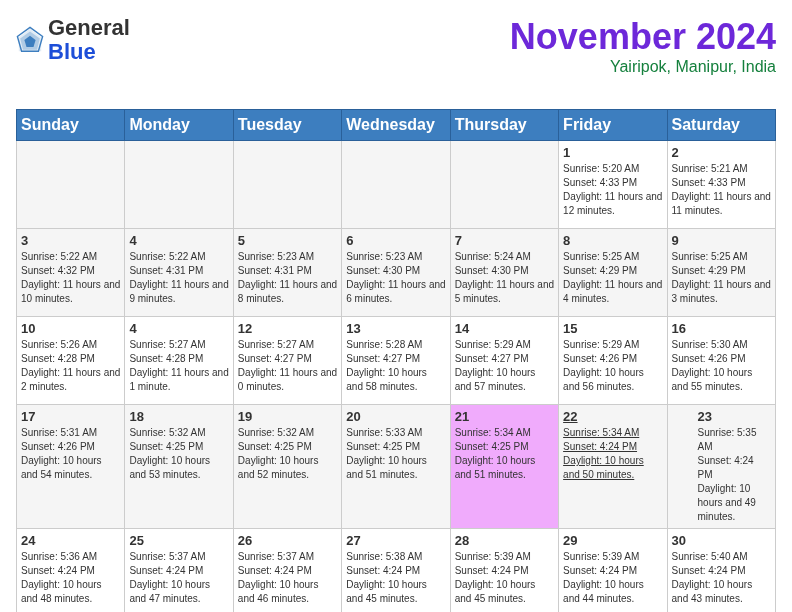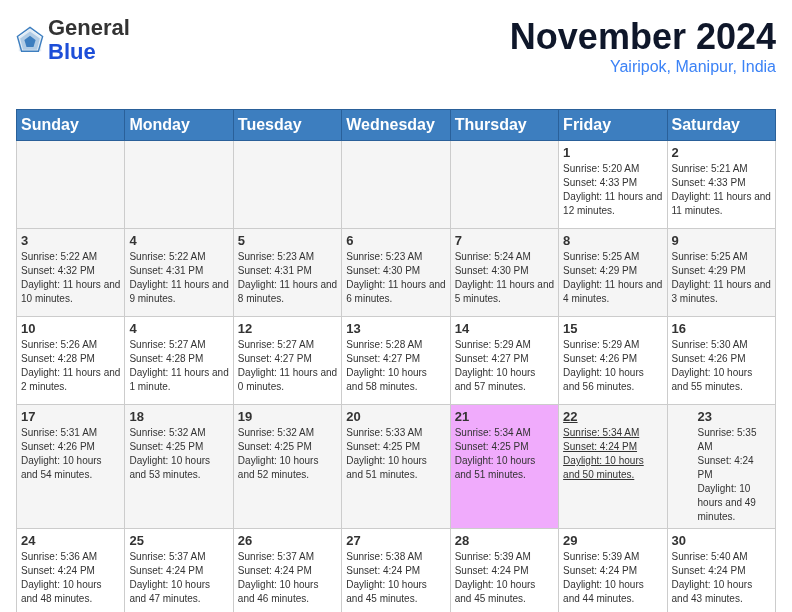--- a/index.html
+++ b/index.html
@@ -31,25 +31,25 @@
       width: 28px;
       height: 28px;
       margin-right: 4px;
     }
     .title-block {
       text-align: right;
     }
     .month-title {
       font-size: 36px;
       font-weight: bold;
-      color: #0f172a;
+      color: #6d28d9;
     }
     .location {
       font-size: 16px;
-      color: #3b82f6;
+      color: #15803d;
     }
     table {
       width: 100%;
       border-collapse: collapse;
       table-layout: fixed;
     }
     th {
       background: #3d7ebf;
       color: #fff;
       font-size: 16px;

